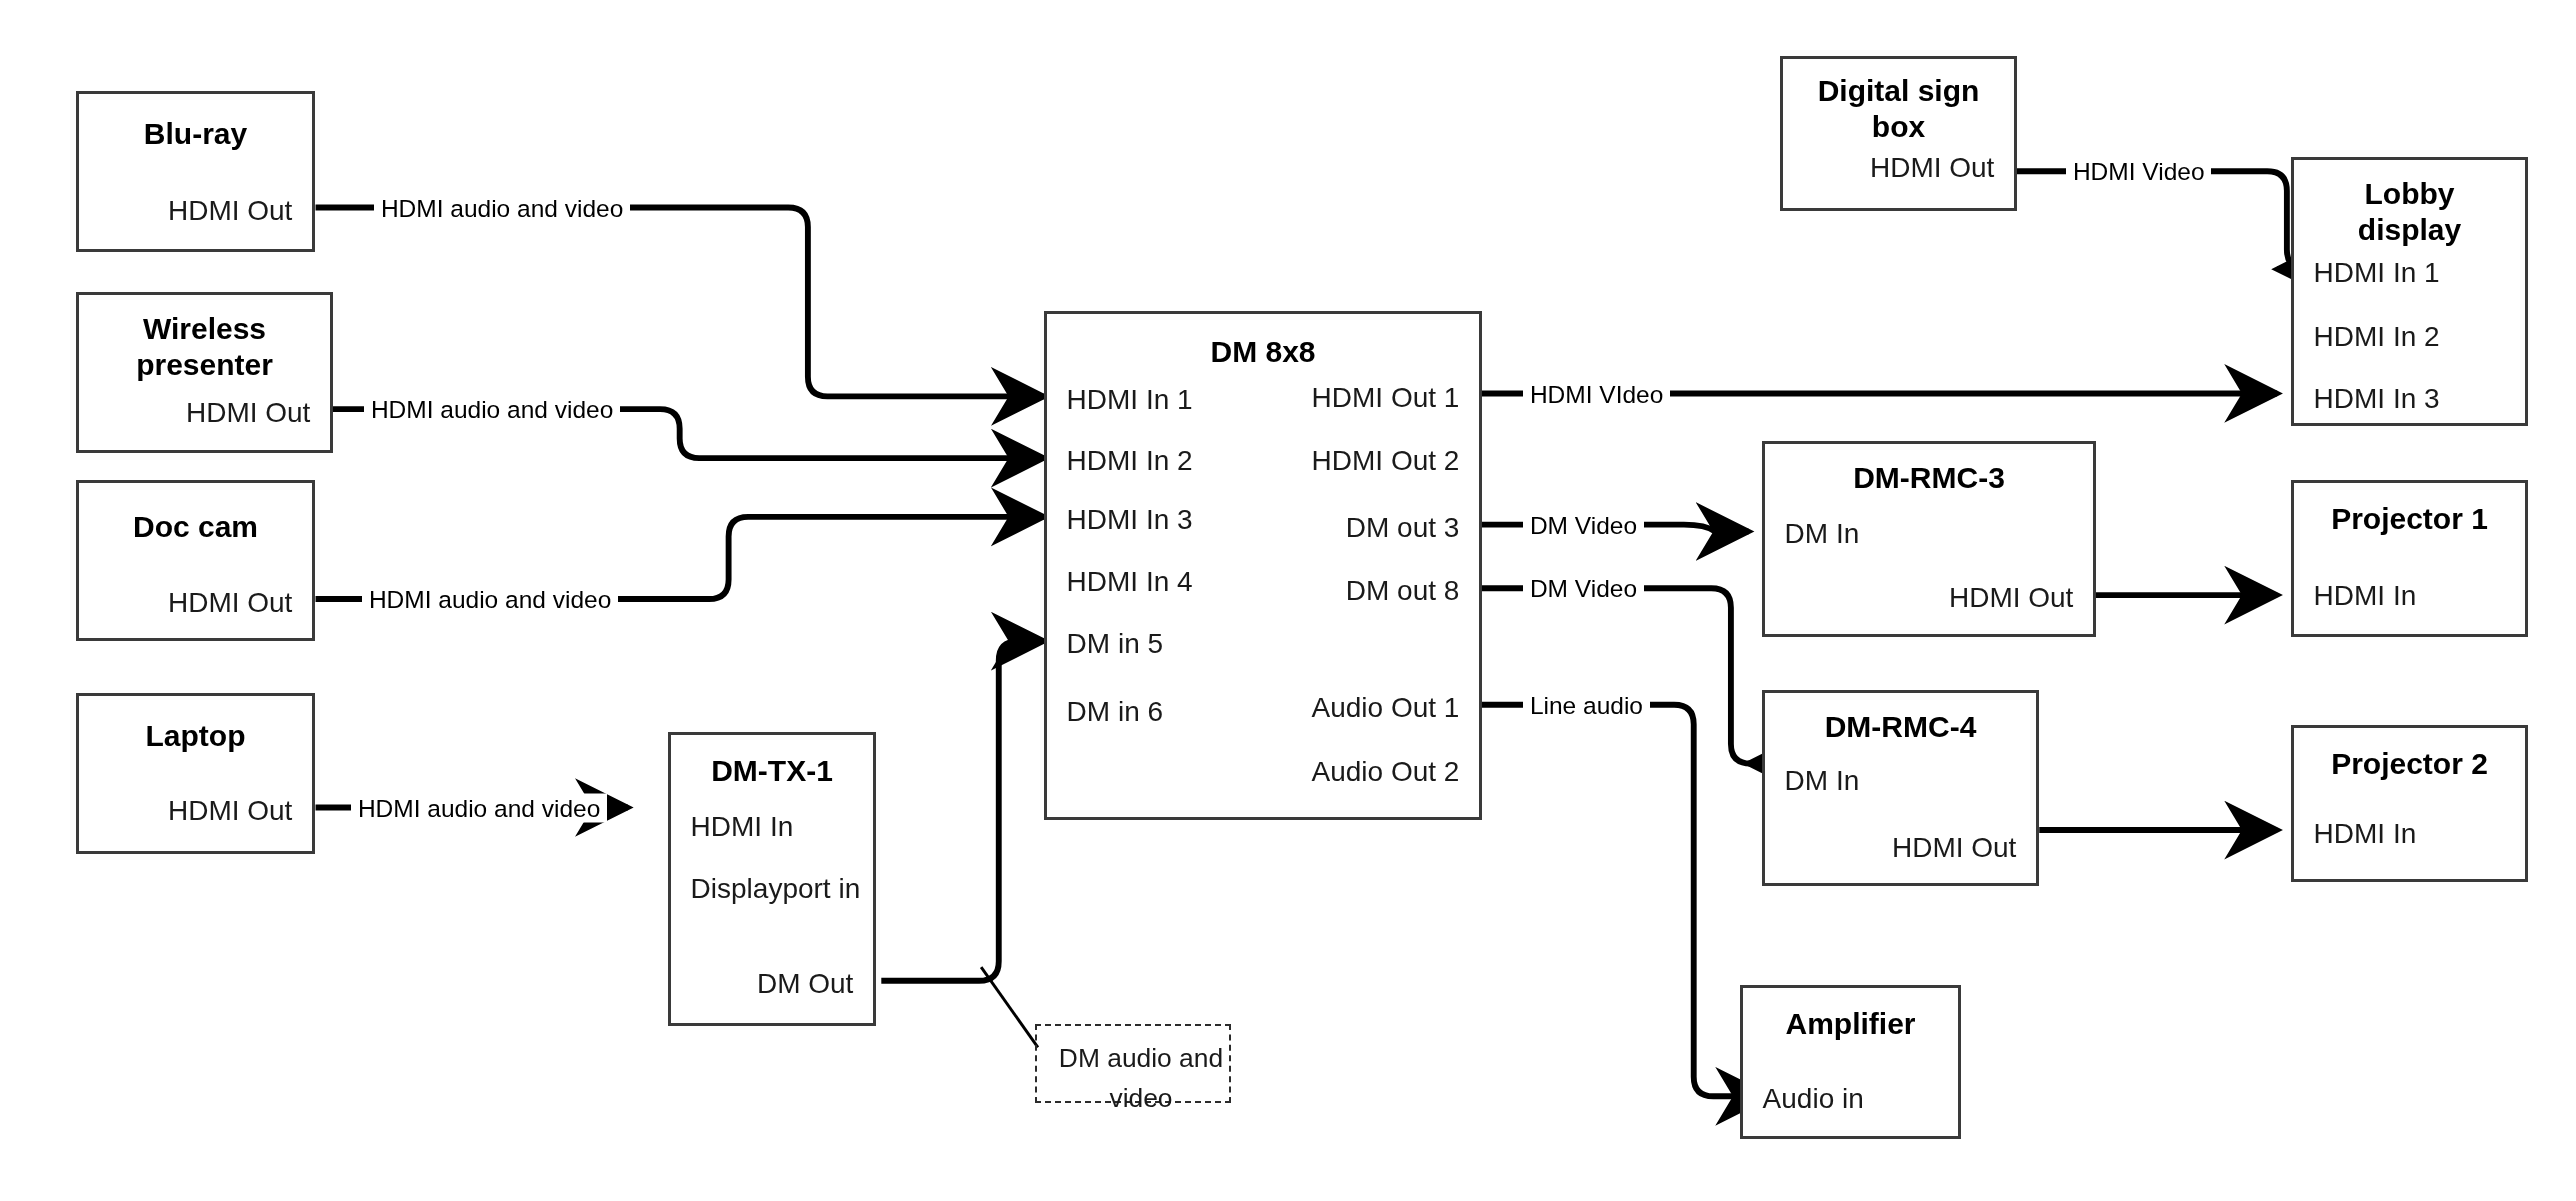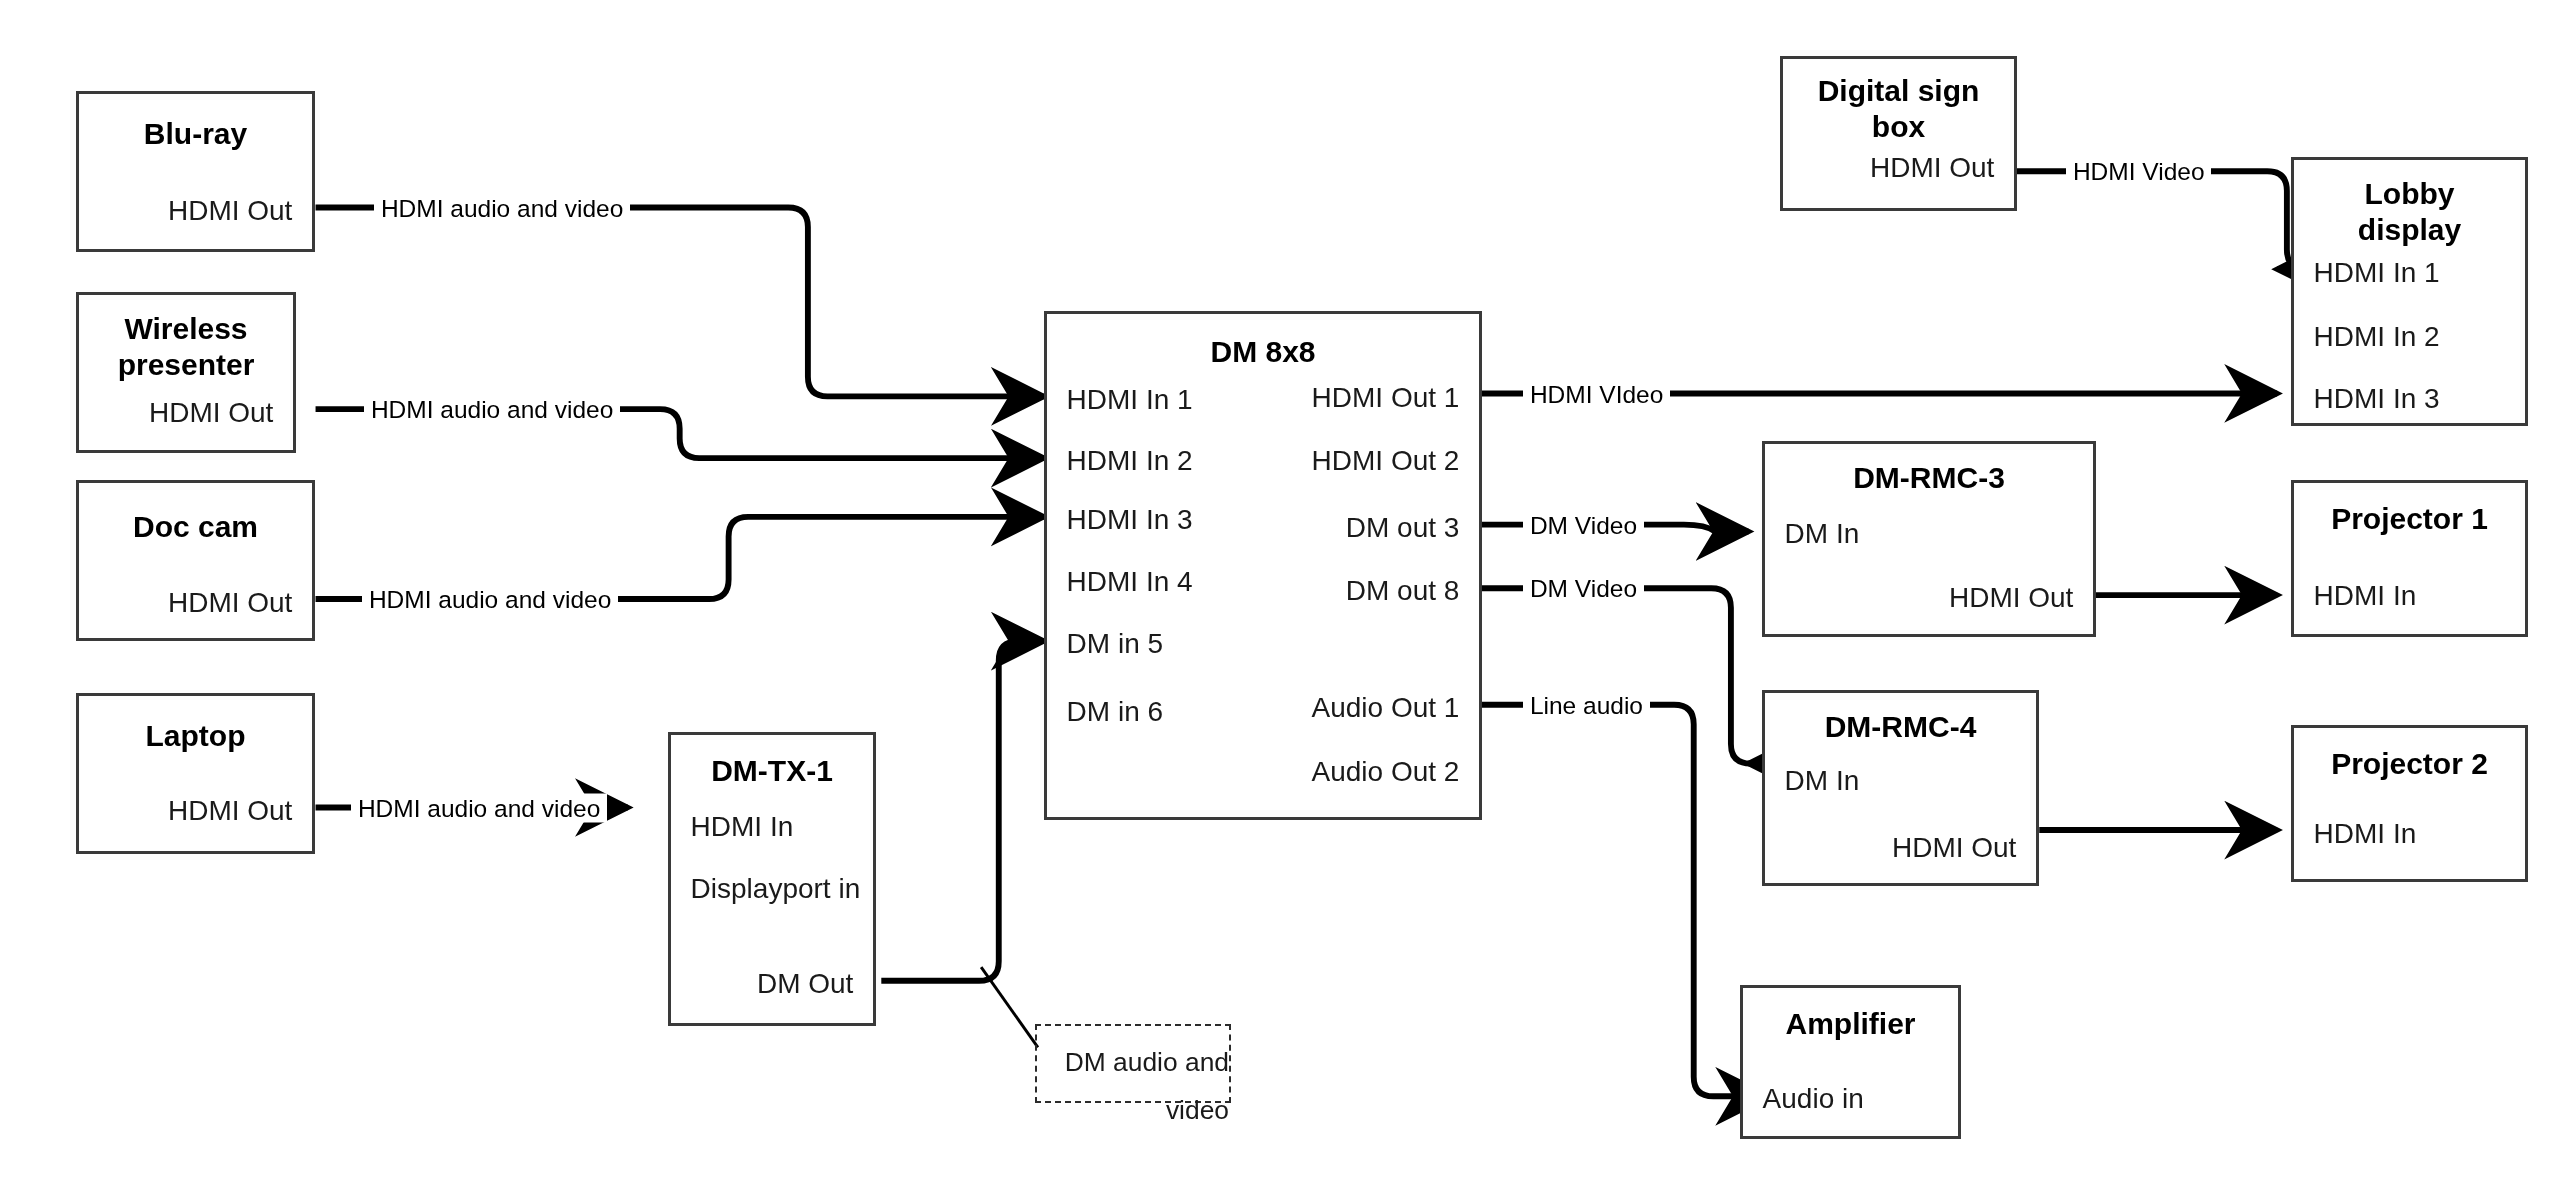--- a/index.html
+++ b/index.html
@@ -37,24 +37,24 @@
     font-size:28px;
     color:#1a1a1a;
     line-height:33px;
     white-space:nowrap;
   }
   .port.left{left:19.6px;text-align:left;}
   .port.right{right:19.6px;text-align:right;}
   .boxtext{
     position:absolute;
     left:16px;right:0;
-    text-align:right;
+    text-align:center;
     font-size:26.4px;
     color:#1a1a1a;
-    line-height:48px;
+    line-height:40px;
     white-space:pre-line;
   }
   .wire-label{
     position:absolute;
     font-size:24.5px;
     color:#000000;
     background:#ffffff;
     padding:0 6.9px;
     line-height:29px;
     white-space:nowrap;
@@ -100,21 +100,21 @@
     </g>
 
     <path d="M1002,988 L1060,1070" fill="none" stroke="#000000" stroke-width="3"></path>
   </svg>
 
   <div class="node" style="left:76px;top:91px;width:239px;height:161px;">
     <div class="title" style="top:21.5px;">Blu-ray</div>
     <div class="port right" style="top:100px;">HDMI Out</div>
   </div>
 
-  <div class="node" style="left:76px;top:292px;width:220px;height:161px;">
+  <div class="node" style="left:76px;top:292px;width:257px;height:161px;">
     <div class="title" style="top:15.7px;">Wireless
 presenter</div>
     <div class="port right" style="top:101px;">HDMI Out</div>
   </div>
 
   <div class="node" style="left:76px;top:480px;width:239px;height:161px;">
     <div class="title" style="top:25.5px;">Doc cam</div>
     <div class="port right" style="top:103px;">HDMI Out</div>
   </div>
 

